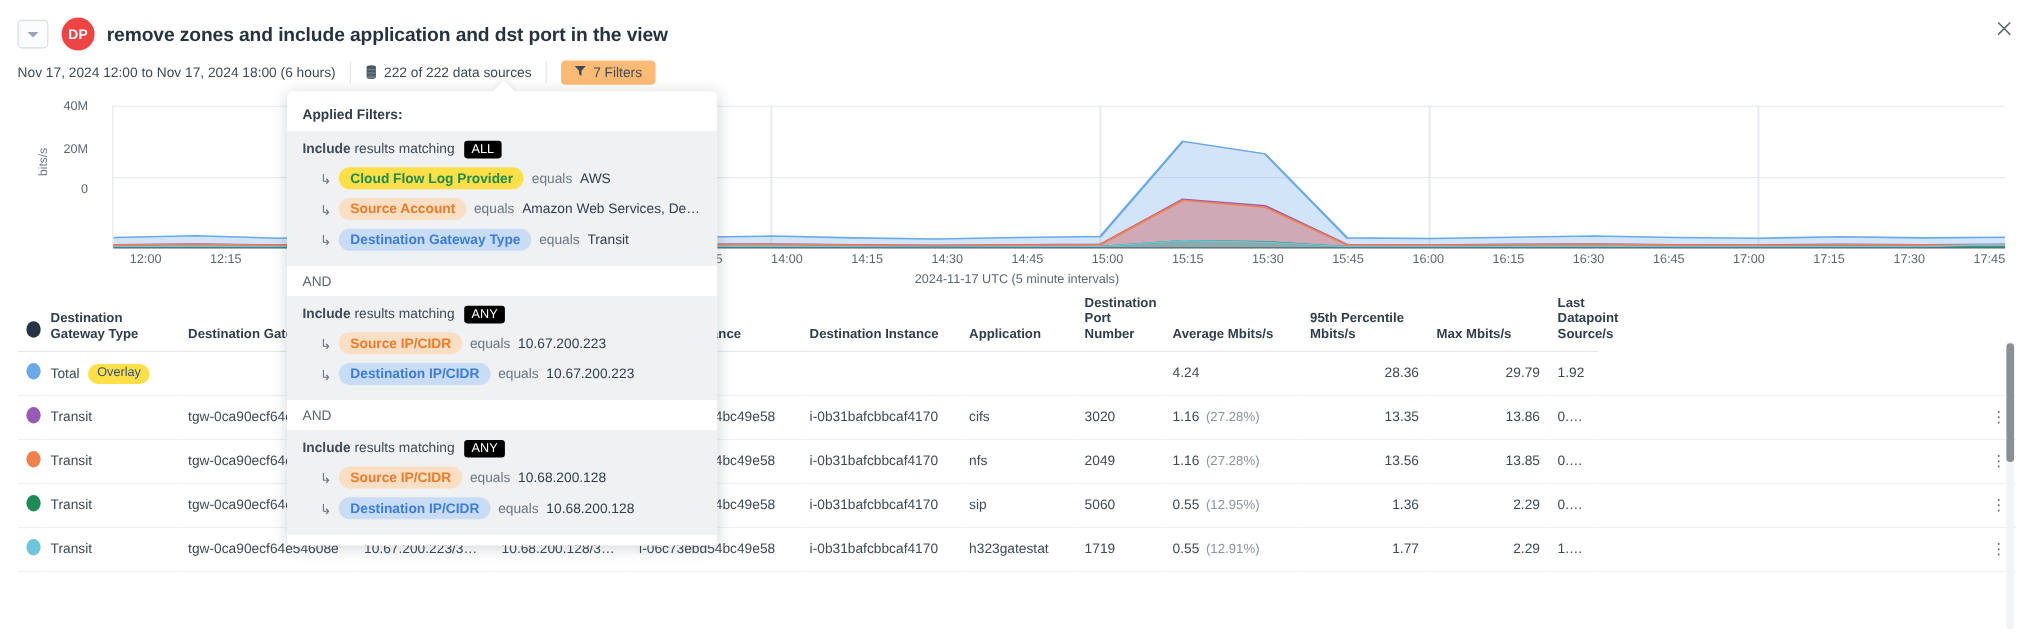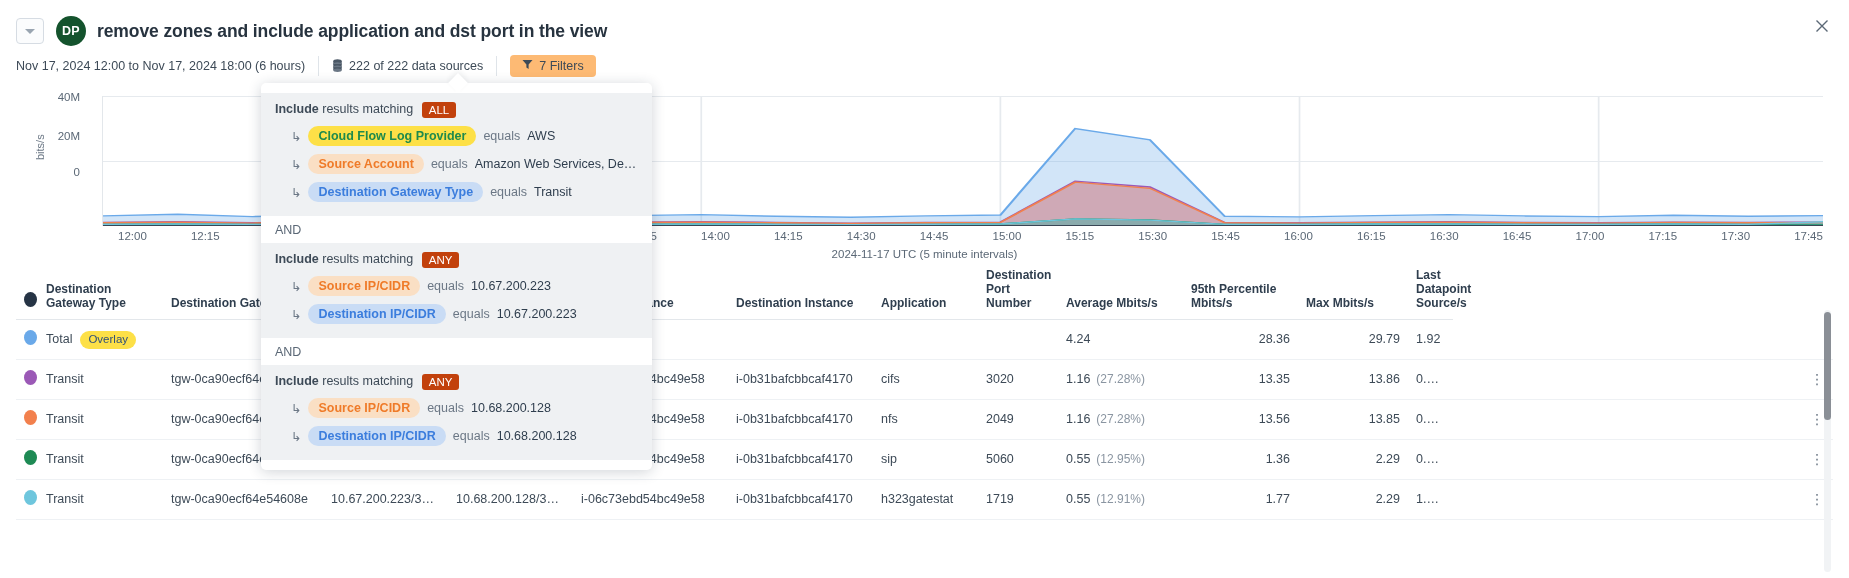--- a/index.html
+++ b/index.html
@@ -27,21 +27,21 @@
     cursor: pointer; margin-right: 12px;
   }
   .collapse-btn .caret {
     width: 0; height: 0;
     border-left: 5px solid transparent;
     border-right: 5px solid transparent;
     border-top: 5px solid #9aa5b1;
   }
   .avatar {
     width: 30px; height: 30px; border-radius: 50%;
-    background: #14532d;
+    background: #ef4444;
     color: #fff; font-size: 12.5px; font-weight: bold;
     display: flex; align-items: center; justify-content: center;
     margin-right: 11px; letter-spacing: .3px;
   }
   .page-title {
     font-size: 17.5px; font-weight: bold; color: #27333f;
     letter-spacing: -0.1px;
   }
   .close-x {
     position: absolute; right: 18px; top: 17px;
@@ -152,21 +152,21 @@
   .popup-title {
     font-size: 12.5px; font-weight: bold; color: #2f3e4e;
     padding: 4px 14px 8px 14px;
   }
   .group {
     background: #eff1f3; padding: 9px 14px 10px 14px;
   }
   .group-head { font-size: 12.5px; color: #3d4a57; margin-bottom: 4px; }
   .group-head b { font-weight: bold; }
   .match-badge {
-    display: inline-block; background: #c2410c; color: #fff;
+    display: inline-block; background: #000000; color: #fff;
     border-radius: 3px; padding: 2px 7px; font-size: 11.5px;
     font-weight: normal; margin-left: 5px; vertical-align: middle;
   }
   .cond { display: flex; align-items: center; padding: 4px 0 4px 16px; }
   .arrow-glyph { color: #6b7785; font-size: 12.5px; margin-right: 7px; }
   .tag {
     border-radius: 11px; padding: 3px 10px; font-size: 12.5px;
     font-weight: bold; white-space: nowrap;
   }
   .tag.green { background: #fde047; color: #1f8a4c; }
@@ -406,20 +406,21 @@
             <td class="num">2.29</td>
             <td class="">1.29<span class="pct">(67.39%)</span></td>
             <td class="num"><span class="kebab">⋮</span></td>
           </tr>
         </tbody>
     </table>
   </div>
 
   <div class="popup">
     <div class="popup-arrow"></div>
+    <div class="popup-title">Applied Filters:</div>
     <div id="filter-groups">
         <div class="group">
           <div class="group-head"><b>Include</b> results matching <span class="match-badge">ALL</span></div>
           <div class="cond">
             <span class="arrow-glyph">↳</span>
             <span class="tag green">Cloud Flow Log Provider</span>
             <span class="eq">equals</span>
             <span class="val">AWS</span>
           </div>
           <div class="cond">

